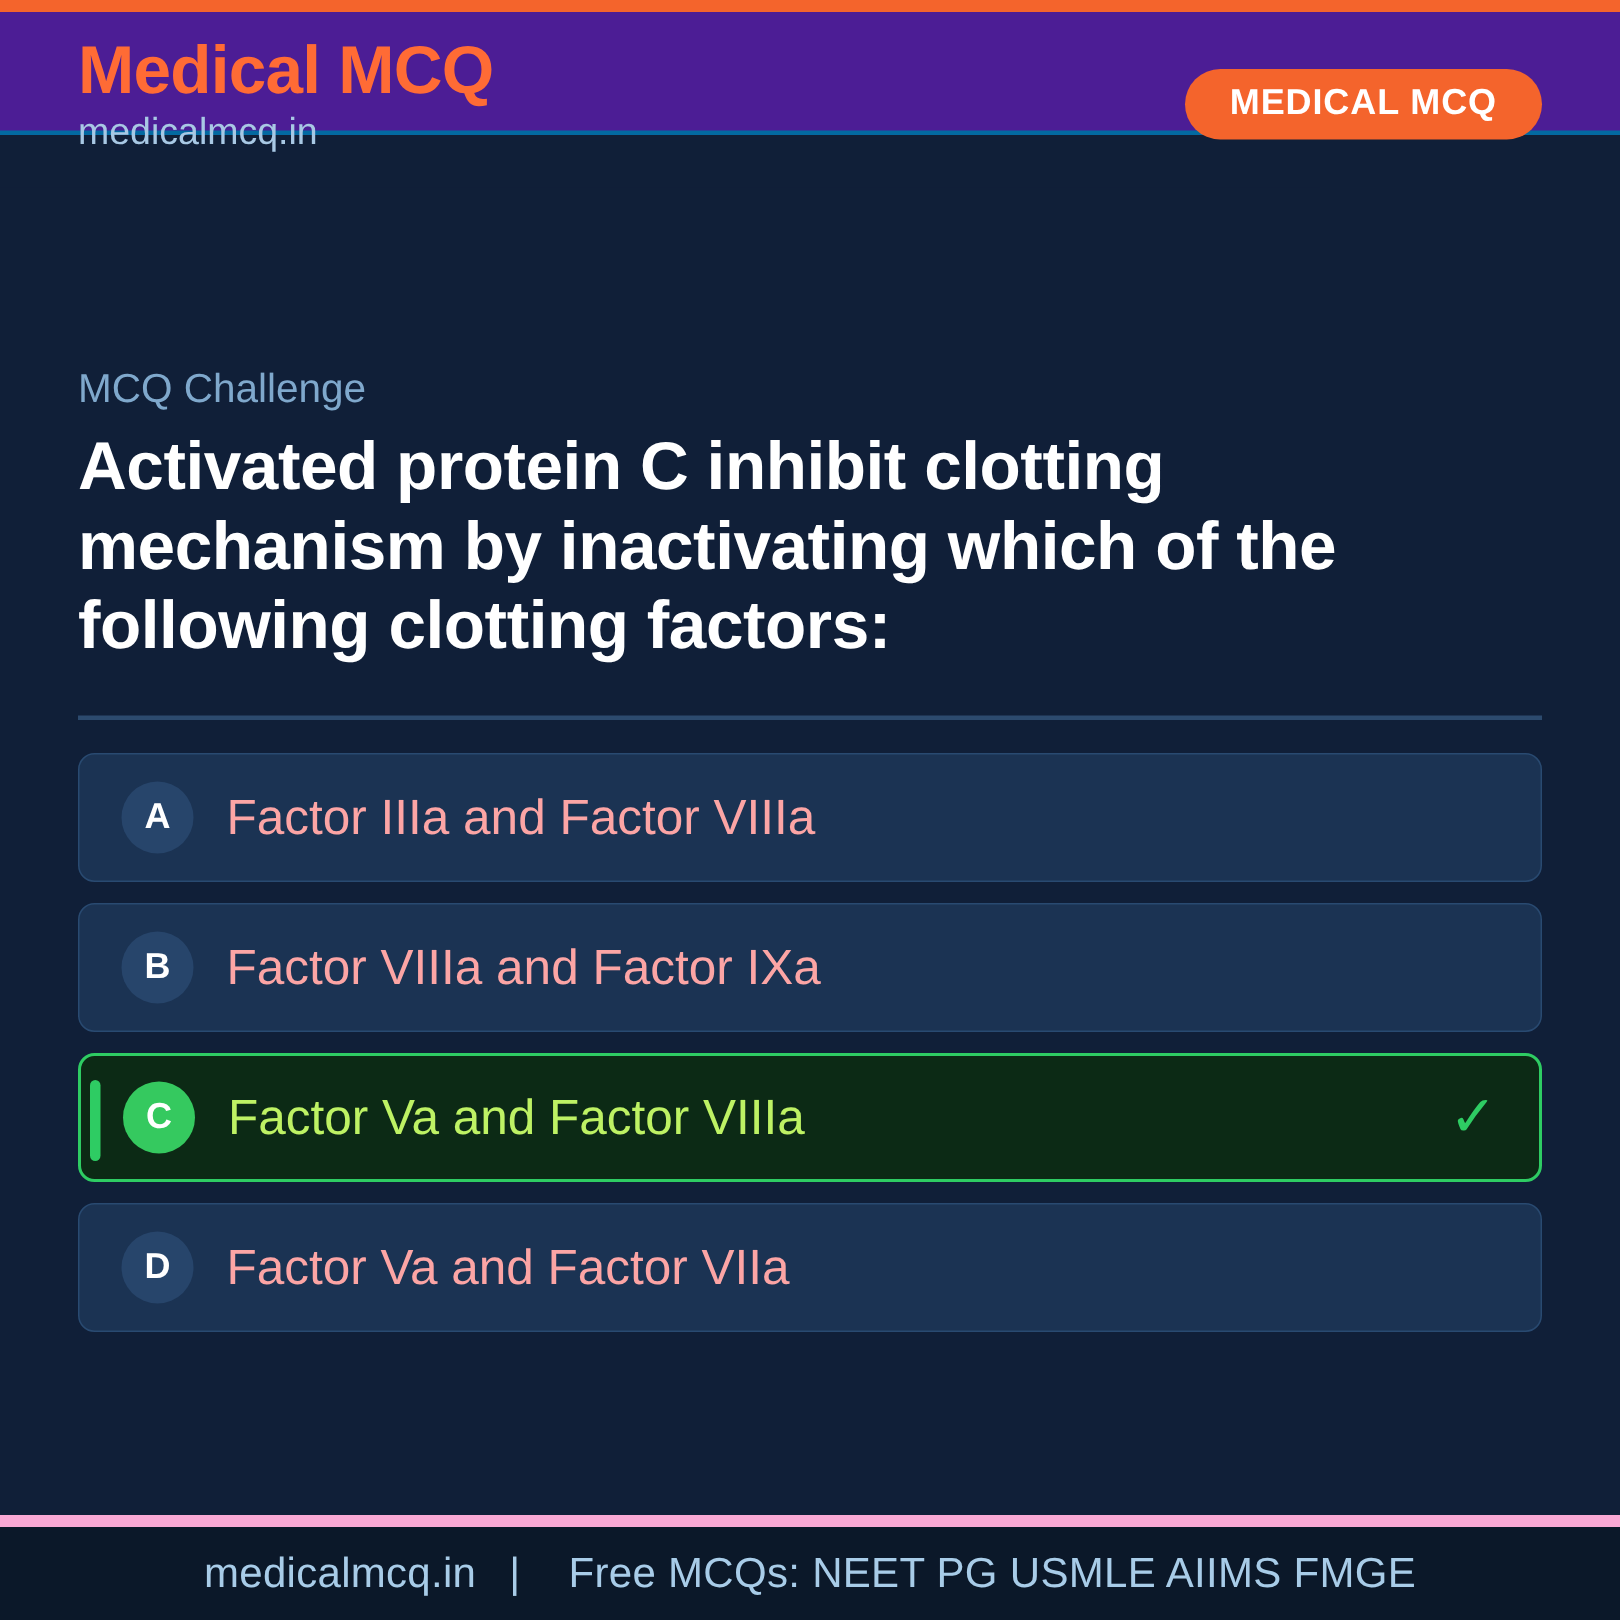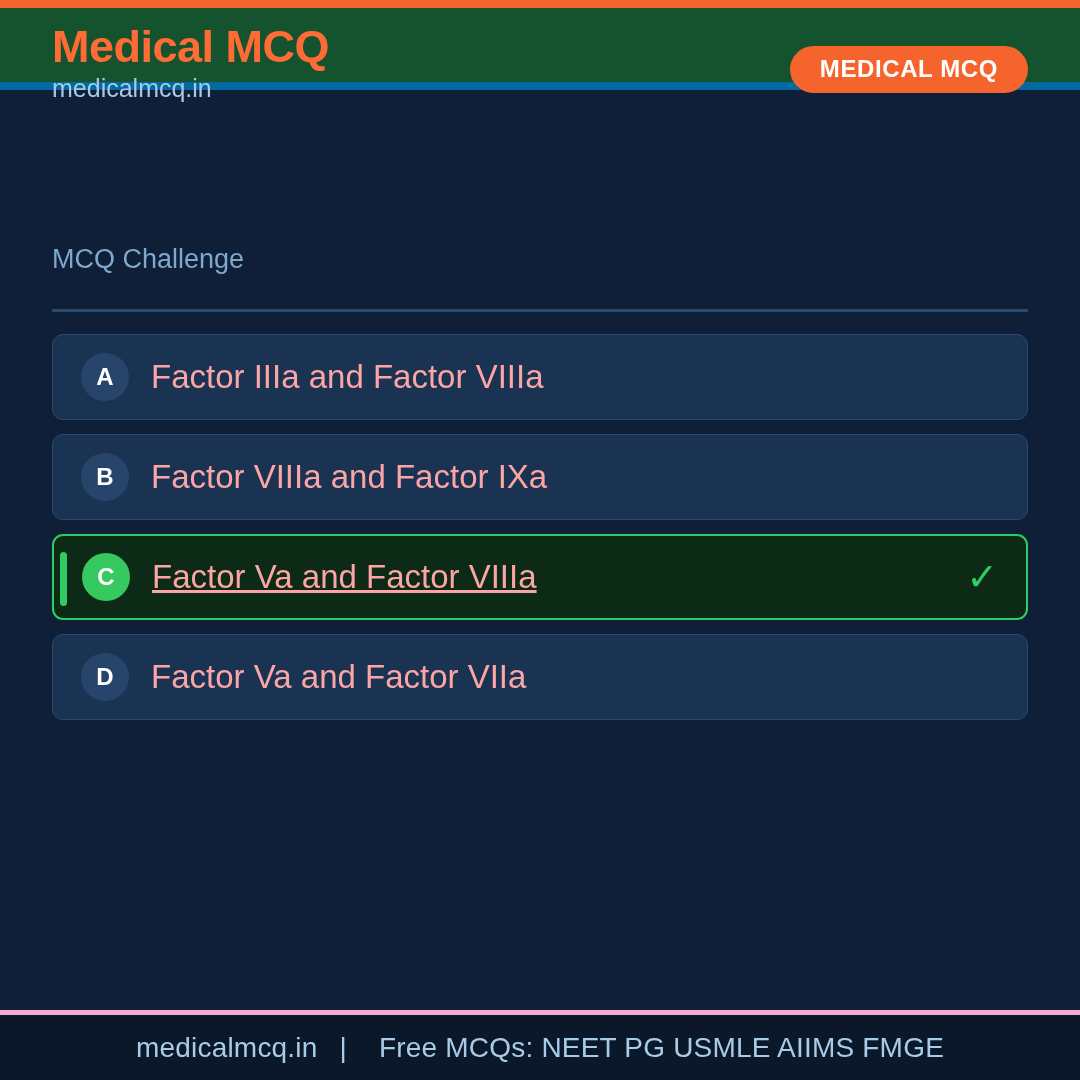--- a/index.html
+++ b/index.html
@@ -24,22 +24,22 @@
     height: 8px;
     background: #f4642c;
   }
 
   
   .header {
     position: absolute;
     top: 8px; left: 0;
     width: 1080px;
     height: 82px;
-    background: #14532d;
-    border-bottom: 8px solid #0369a1;
+    background: #4c1d95;
+    border-bottom: 3px solid #0369a1;
   }
 
   .brand {
     position: absolute;
     left: 52px;
     top: 16px;
   }
 
   .brand-title {
     font-size: 45px;
@@ -170,32 +170,32 @@
     background: #2ecc63;
     display: none;
   }
 
   
   .option.correct {
     background: #0c2a15;
     border: 2px solid #2ecc63;
   }
   .option.correct .option-badge { background: #35c95f; }
-  .option.correct .option-text  { color: #fca5a5; text-decoration: underline; }
+  .option.correct .option-text  { color: #bef264; }
   .option.correct .option-check { visibility: visible; }
   .option.correct .accent-bar   { display: block; }
 
   
   .footer {
     position: absolute;
     bottom: 0; left: 0;
     width: 1080px;
     height: 70px;
     background: #0b1829;
-    border-top: 5px solid #f9a8d4;
+    border-top: 8px solid #f9a8d4;
     display: flex;
     align-items: center;
     justify-content: center;
   }
 
   .footer-text {
     font-size: 28px;
     color: #a8cce8;
     line-height: 1;
     letter-spacing: 0.2px;
@@ -212,20 +212,21 @@
   <div class="brand">
     <div class="brand-title">Medical MCQ</div>
     <div class="brand-sub">medicalmcq.in</div>
   </div>
   <div class="header-badge">MEDICAL MCQ</div>
 </div>
 
 <div class="main">
   <div class="content">
     <div class="kicker">MCQ Challenge</div>
+    <div class="question">Activated protein C inhibit clotting mechanism by inactivating which of the following clotting factors:</div>
     <div class="divider"></div>
 
     <div class="options" id="options-list">
         <div class="option">
           <div class="option-badge">A</div>
           <div class="option-text">Factor IIIa and Factor VIIIa</div>
           <div class="option-check">✓</div>
         </div>
         <div class="option">
           <div class="option-badge">B</div>

